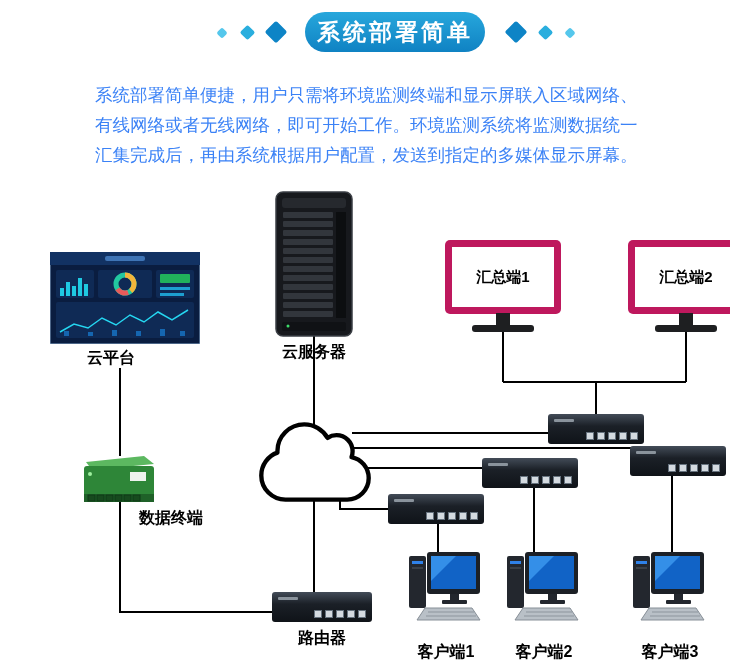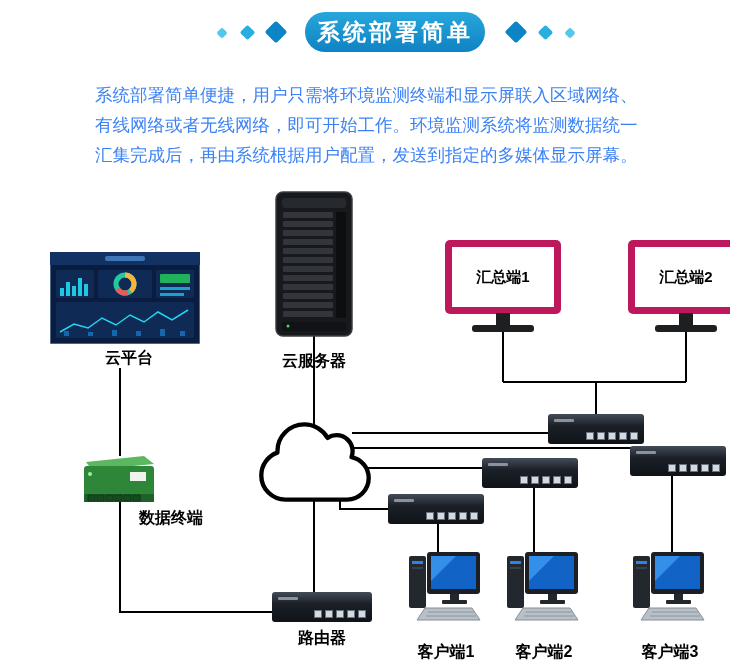--- a/index.html
+++ b/index.html
@@ -94,21 +94,21 @@
     <polyline points="10,80 24,72 38,76 52,66 66,73 80,63 94,70 108,60 122,68 138,58" fill="none" stroke="#25d6f0" stroke-width="1.5"></polyline>
     <g fill="#1566b0">
       <rect x="14" y="79" width="5" height="5"></rect>
         <rect x="38" y="80" width="5" height="4"></rect>
       <rect x="62" y="78" width="5" height="6"></rect>
         <rect x="86" y="79" width="5" height="5"></rect>
       <rect x="110" y="77" width="5" height="7"></rect>
         <rect x="130" y="79" width="5" height="5"></rect>
     </g>
   </svg>
-  <div class="lbl" style="left:34px;top:348px;width:150px;">云平台</div>
+  <div class="lbl" style="left:16px;top:348px;width:150px;">云平台</div>
 
   <svg class="abs" style="left:254px;top:190px;" width="80" height="148" viewBox="0 0 80 148">
     <rect x="2" y="2" width="76" height="144" rx="7" fill="#17191d" stroke="#3a3e44" stroke-width="1.5"></rect>
     <rect x="8" y="8" width="64" height="10" rx="3" fill="#26292e"></rect>
     <rect x="62" y="22" width="10" height="106" fill="#0c0e10"></rect>
     <g fill="#32363c">
       <rect x="9" y="22" width="50" height="6" rx="1"></rect>
         <rect x="9" y="31" width="50" height="6" rx="1"></rect>
       <rect x="9" y="40" width="50" height="6" rx="1"></rect>
         <rect x="9" y="49" width="50" height="6" rx="1"></rect>
@@ -117,21 +117,21 @@
       <rect x="9" y="76" width="50" height="6" rx="1"></rect>
         <rect x="9" y="85" width="50" height="6" rx="1"></rect>
       <rect x="9" y="94" width="50" height="6" rx="1"></rect>
         <rect x="9" y="103" width="50" height="6" rx="1"></rect>
       <rect x="9" y="112" width="50" height="6" rx="1"></rect>
         <rect x="9" y="121" width="50" height="6" rx="1"></rect>
     </g>
     <rect x="8" y="132" width="64" height="9" rx="2" fill="#101215"></rect>
     <circle cx="14" cy="136" r="1.5" fill="#3ddc6a"></circle>
   </svg>
-  <div class="lbl" style="left:244px;top:342px;width:100px;margin-top:9px;">云服务器</div>
+  <div class="lbl" style="left:244px;top:342px;width:100px;">云服务器</div>
 
   <div class="monitor" style="left:425px;top:240px;">
     <div class="mframe">
       <div class="mscreen">汇总端1</div>
     </div>
     <div class="mstand"></div>
     <div class="mbase"></div>
   </div>
   <div class="monitor" style="left:608px;top:240px;">
     <div class="mframe">

